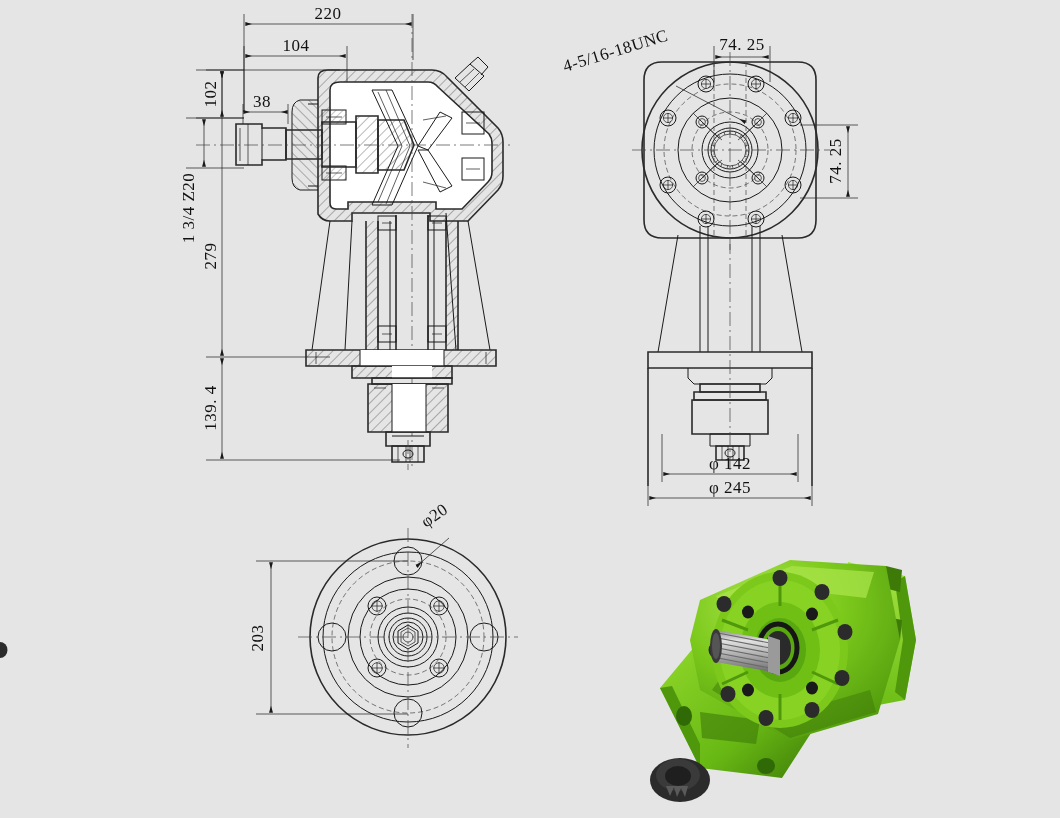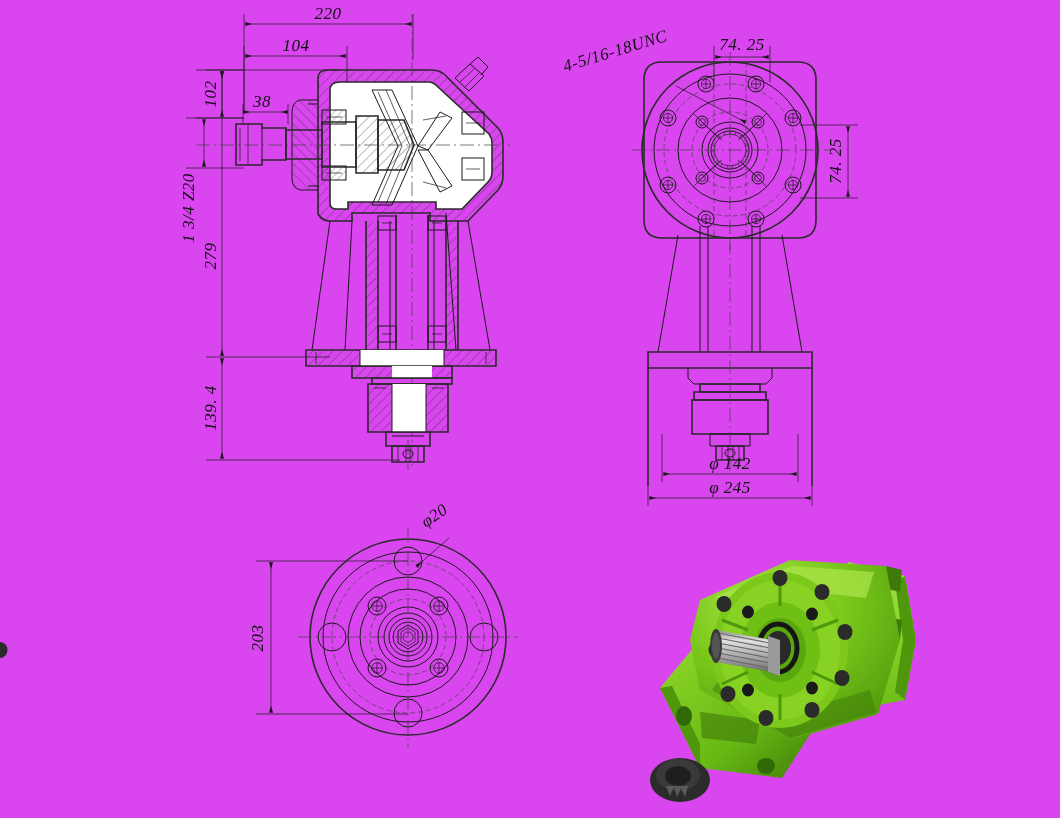--- a/index.html
+++ b/index.html
@@ -1,18 +1,18 @@
 <!DOCTYPE html>
 <html><head>
 <meta charset="utf-8">
 <style>
   html,body{margin:0;padding:0;background:#ffffff;}
   body{width:1060px;height:818px;overflow:hidden;
        font-family:"Liberation Serif",serif;color:#1a1a1a;}
-  #sheet{position:relative;width:1060px;height:818px;background:#d946ef;font-style:italic;}
+  #sheet{position:relative;width:1060px;height:818px;background:#e5e5e5;}
   svg{display:block;}
   .dim{font-family:"Liberation Serif",serif;font-size:17px;fill:#111;letter-spacing:.5px;}
   .ln{fill:none;stroke:#1a1a1a;stroke-width:1;}
   .ln-t{fill:none;stroke:#1a1a1a;stroke-width:.7;}
   .ln-h{fill:none;stroke:#2a2a2a;stroke-width:1.6;}
   .cl{fill:none;stroke:#444;stroke-width:.7;stroke-dasharray:14 4 2 4;}
   .hid{fill:none;stroke:#444;stroke-width:.7;stroke-dasharray:5 3;}
   .hatchfill{stroke:none;}
   .wh{fill:#ffffff;}
 </style>

